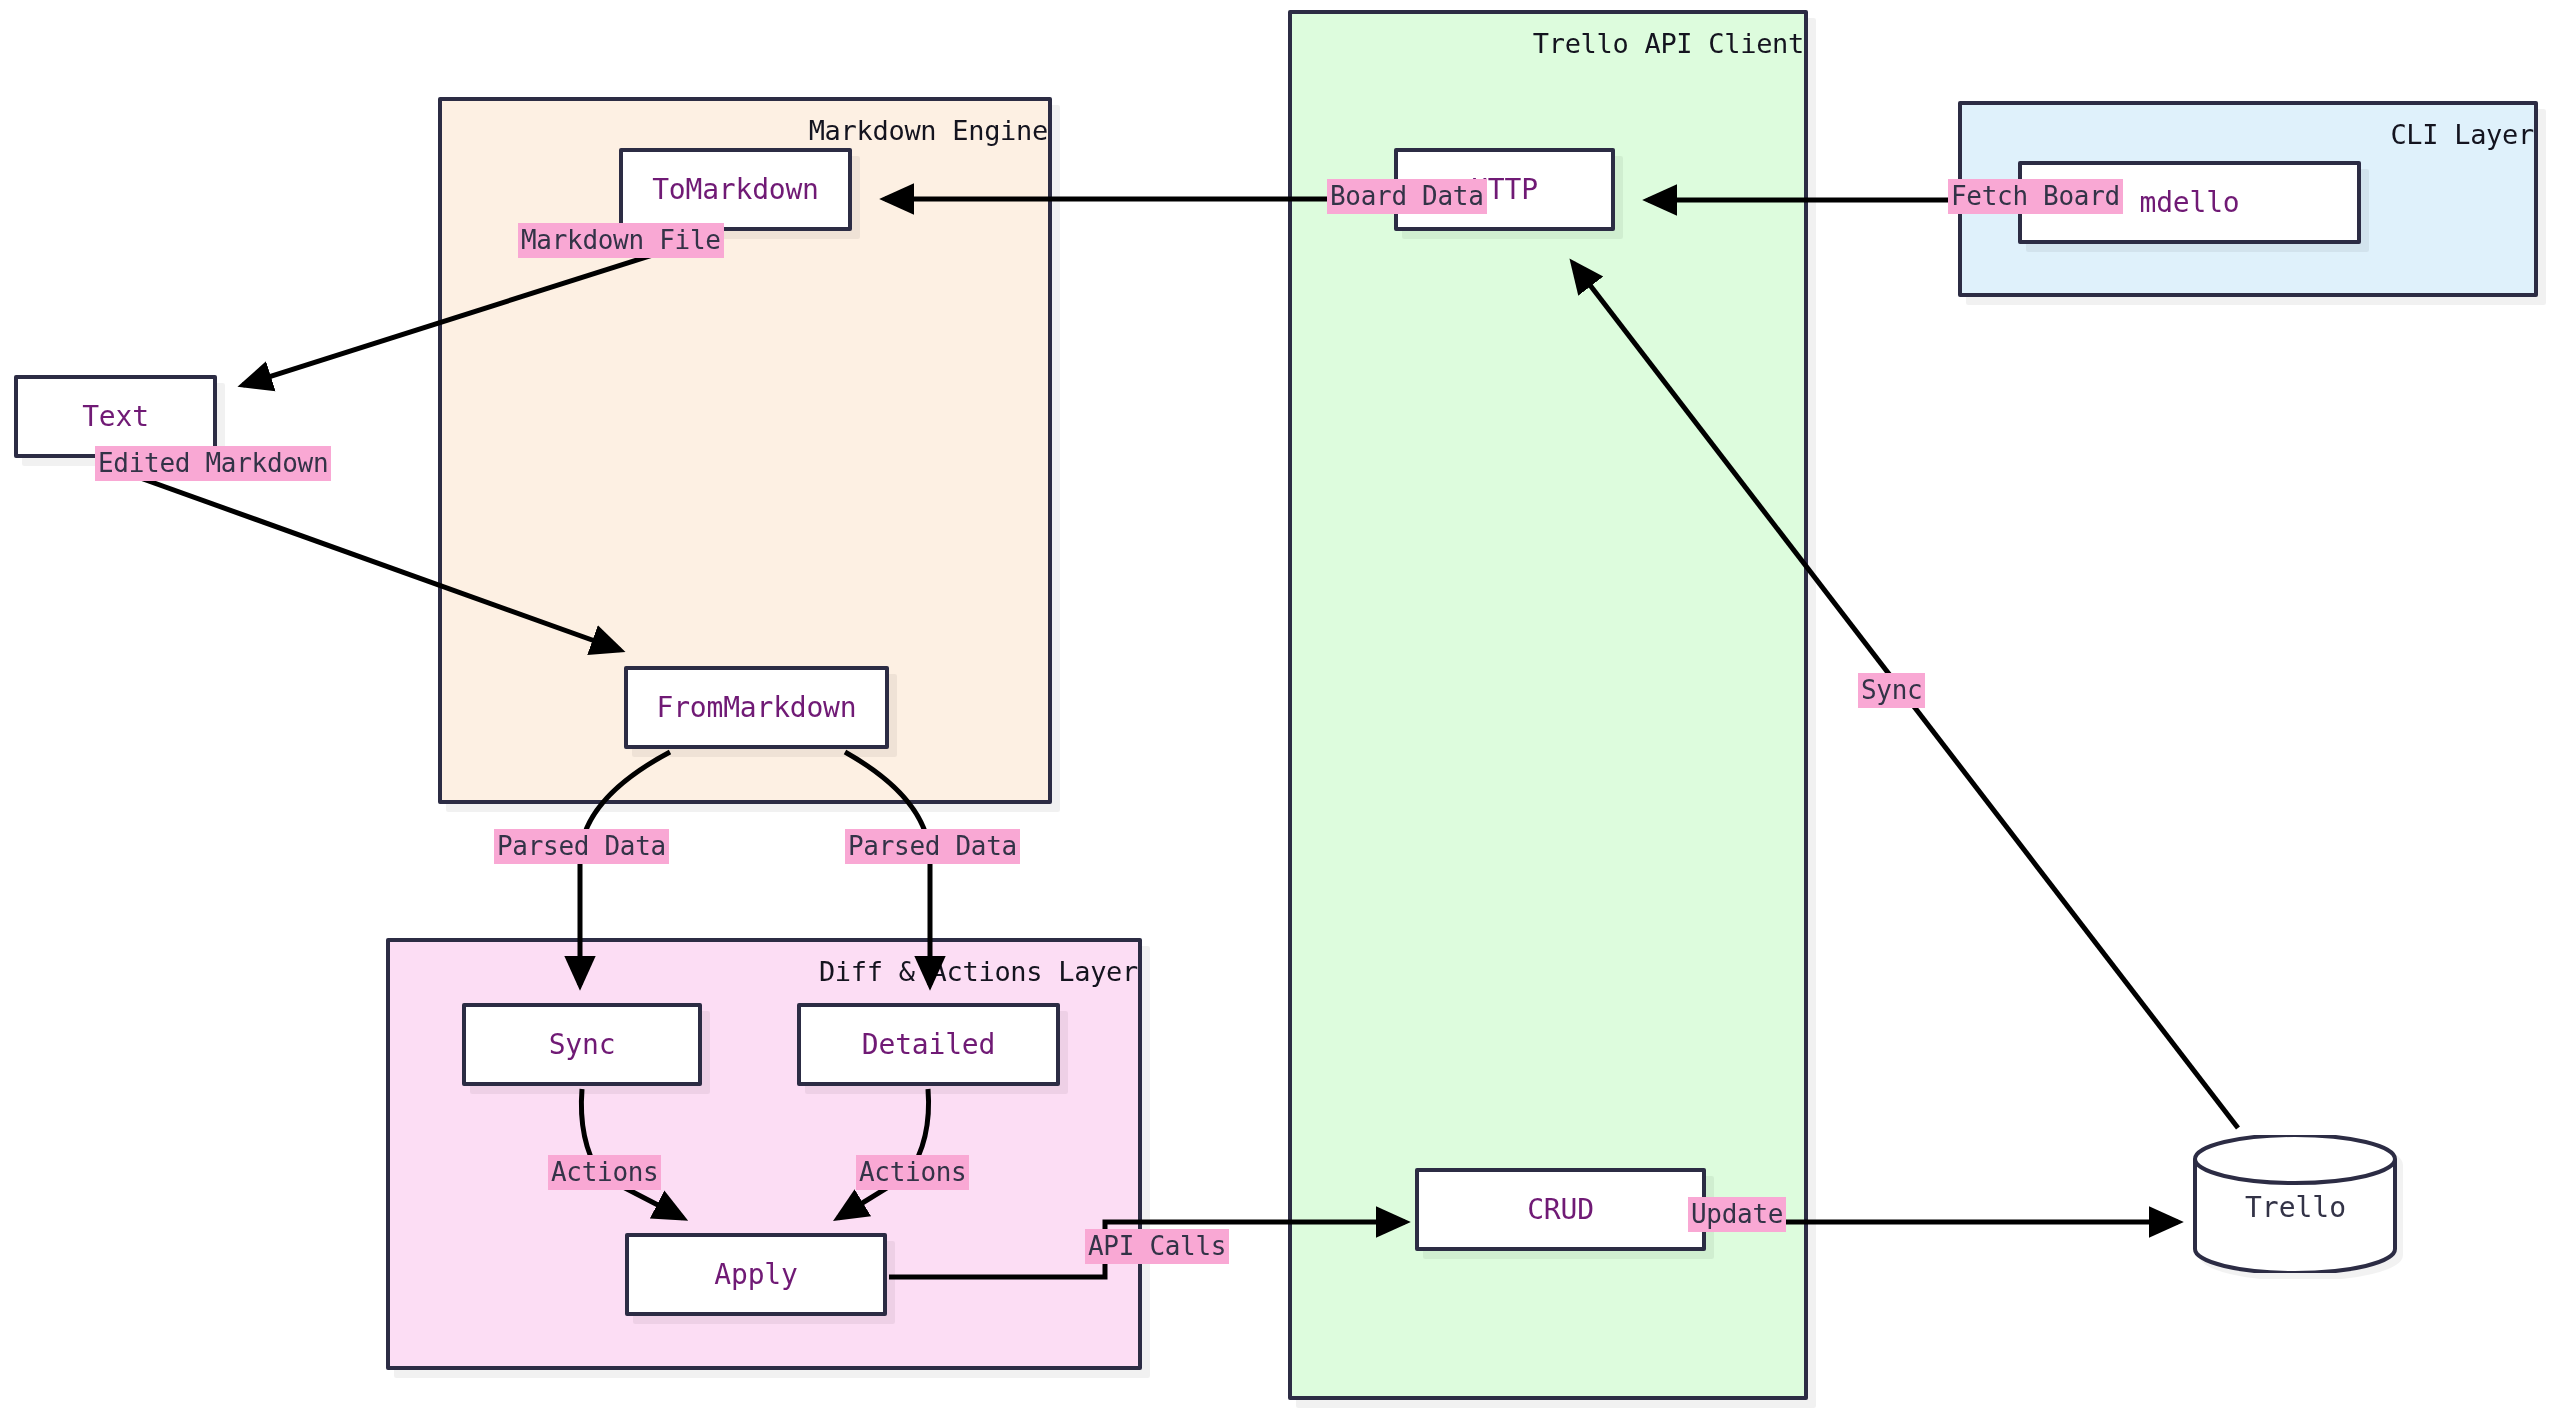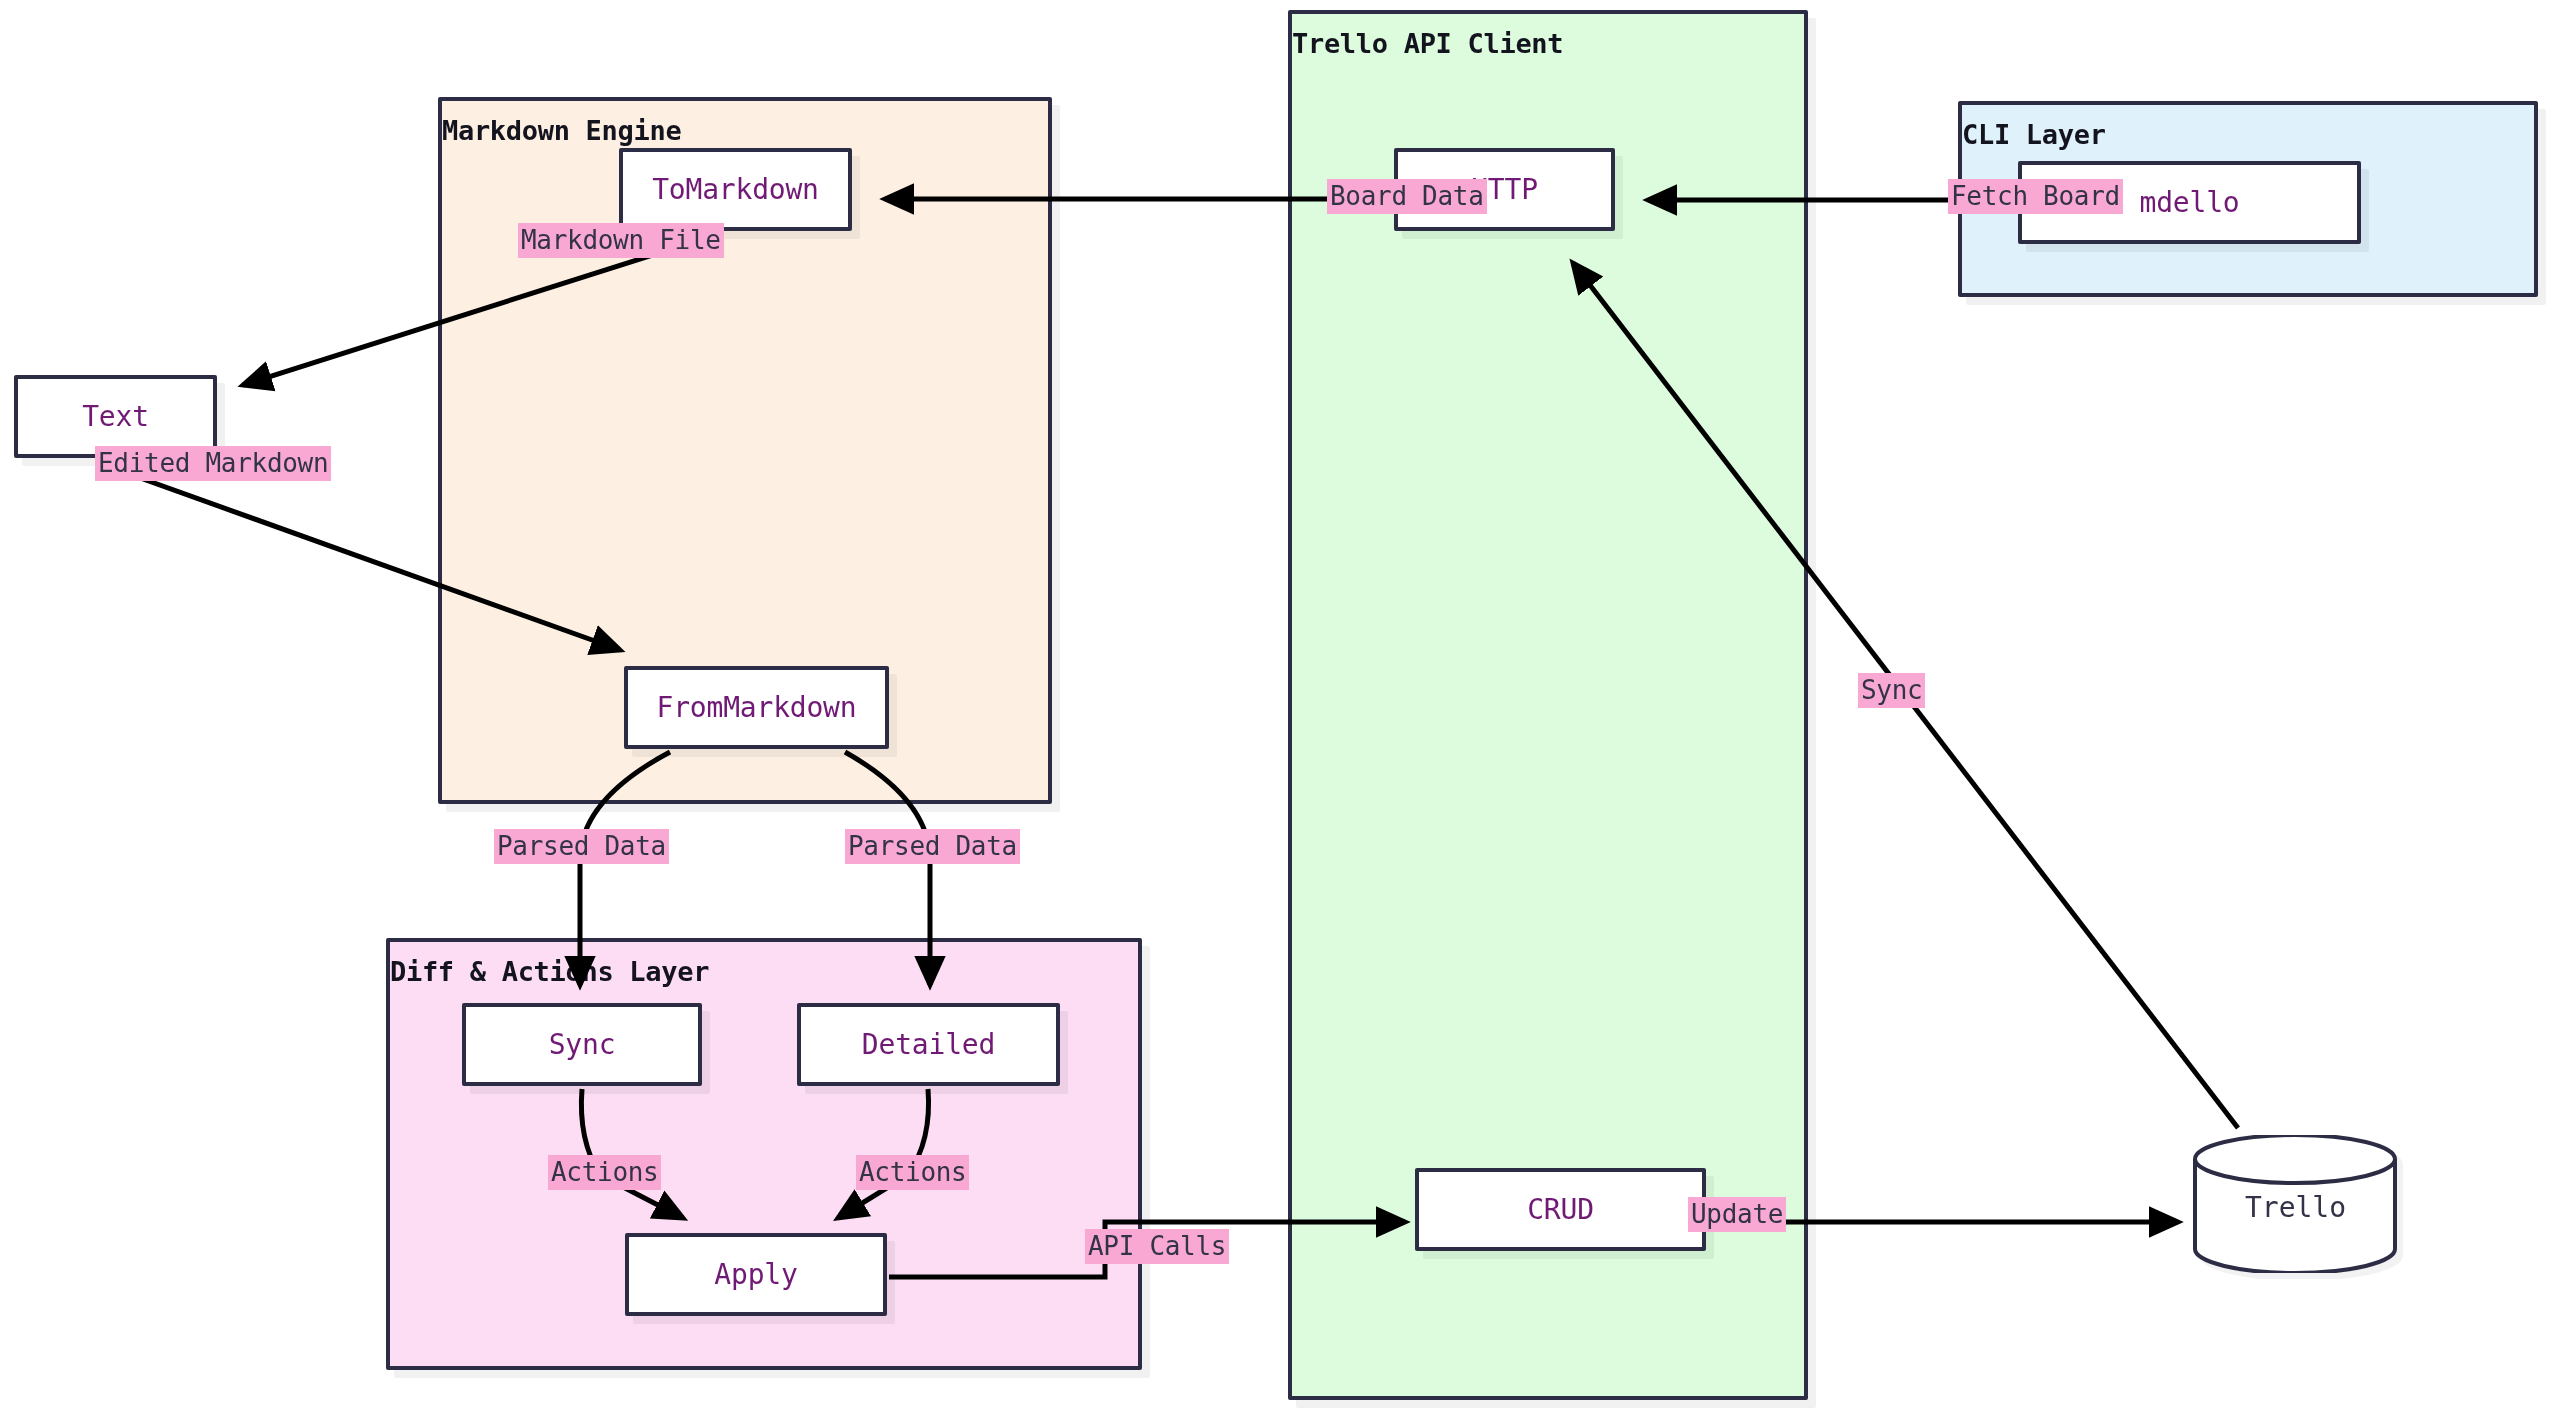--- a/index.html
+++ b/index.html
@@ -20,27 +20,26 @@
   .subgraph {
     position: absolute;
     border: 4px solid #2c2c44;
     border-radius: 2px;
     box-shadow: 8px 8px 0 0 rgba(0,0,0,0.055);
   }
   .subgraph-title {
     position: absolute;
     top: 14px;
     left: 0; right: 0;
-    text-align: left;
+    text-align: right;
     font-size: 27px;
     color: #14141f;
     font-family: "DejaVu Sans Mono", "Liberation Mono", monospace;
     letter-spacing: -0.3px;
     white-space: nowrap;
-    font-weight: bold;
   }
 
   #sg-markdown { left: 438px; top: 97px; width: 614px; height: 707px; background: #fdf0e3; }
   #sg-trello   { left: 1288px; top: 10px; width: 520px; height: 1390px; background: #ddfcdd; }
   #sg-cli      { left: 1958px; top: 101px; width: 580px; height: 196px; background: #dff1fb; }
   #sg-diff     { left: 386px; top: 938px; width: 756px; height: 432px; background: #fcddf4; }
 
   
   .node {
     position: absolute;

